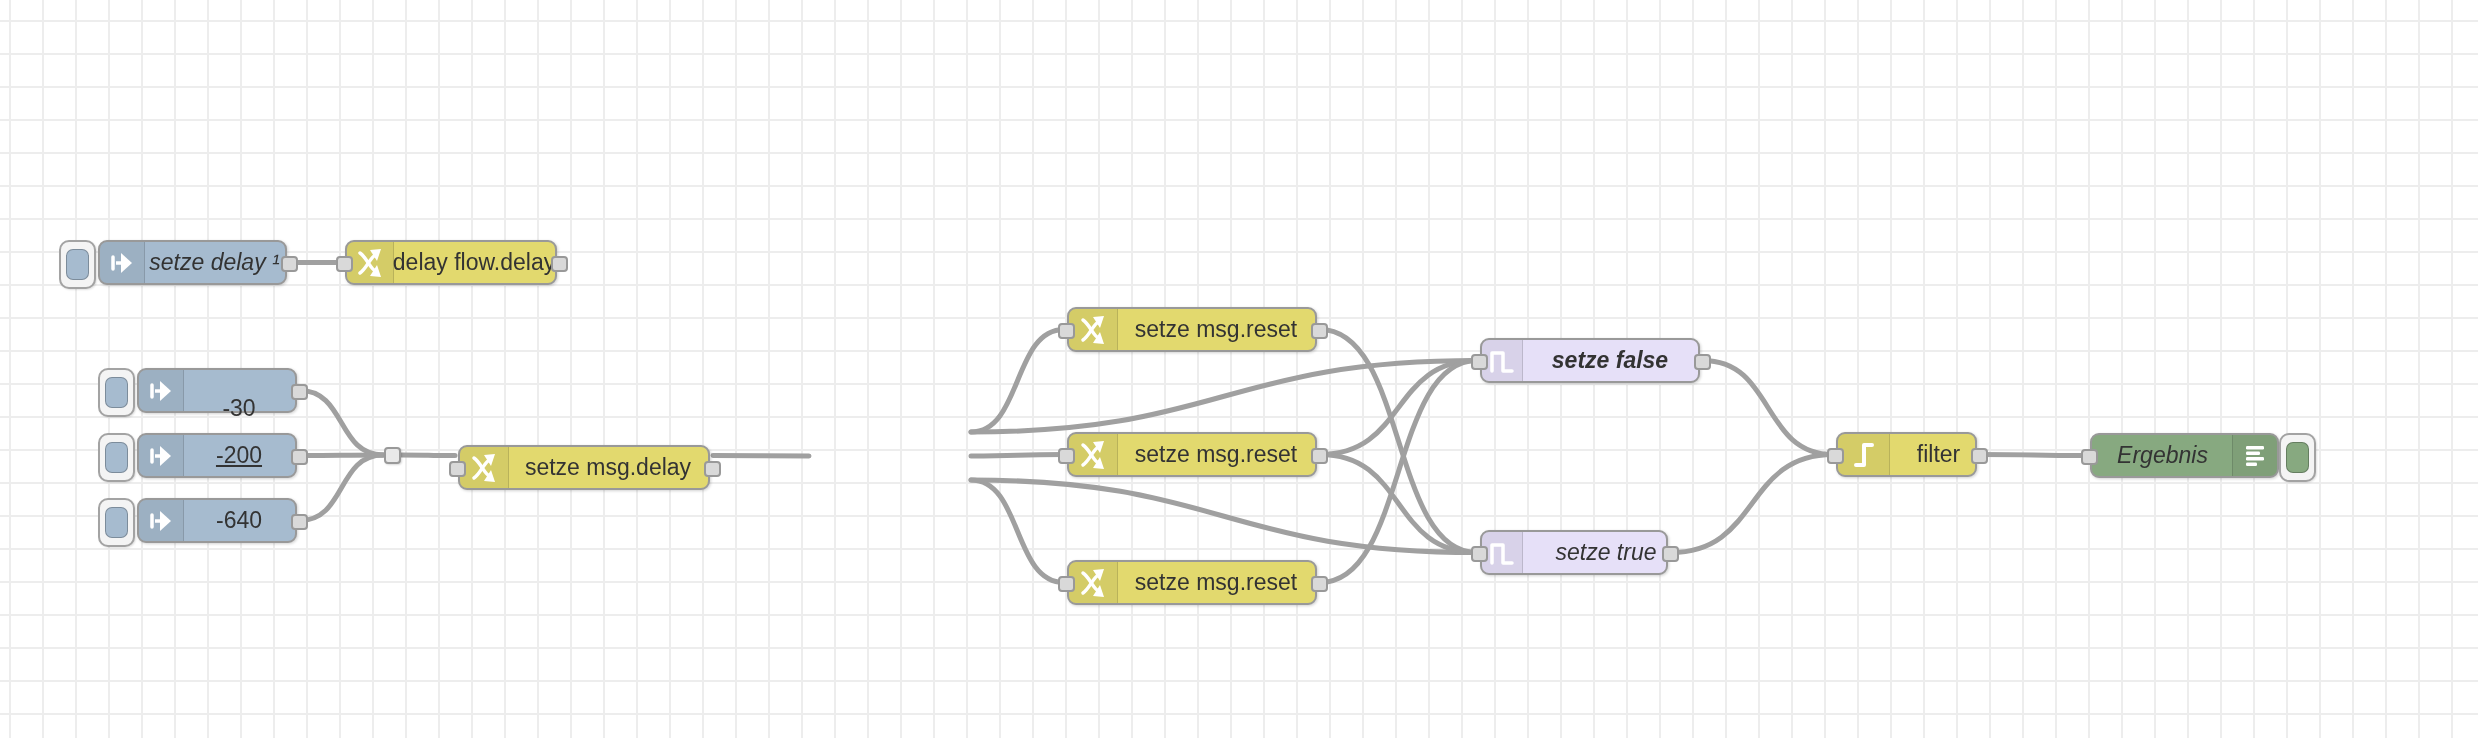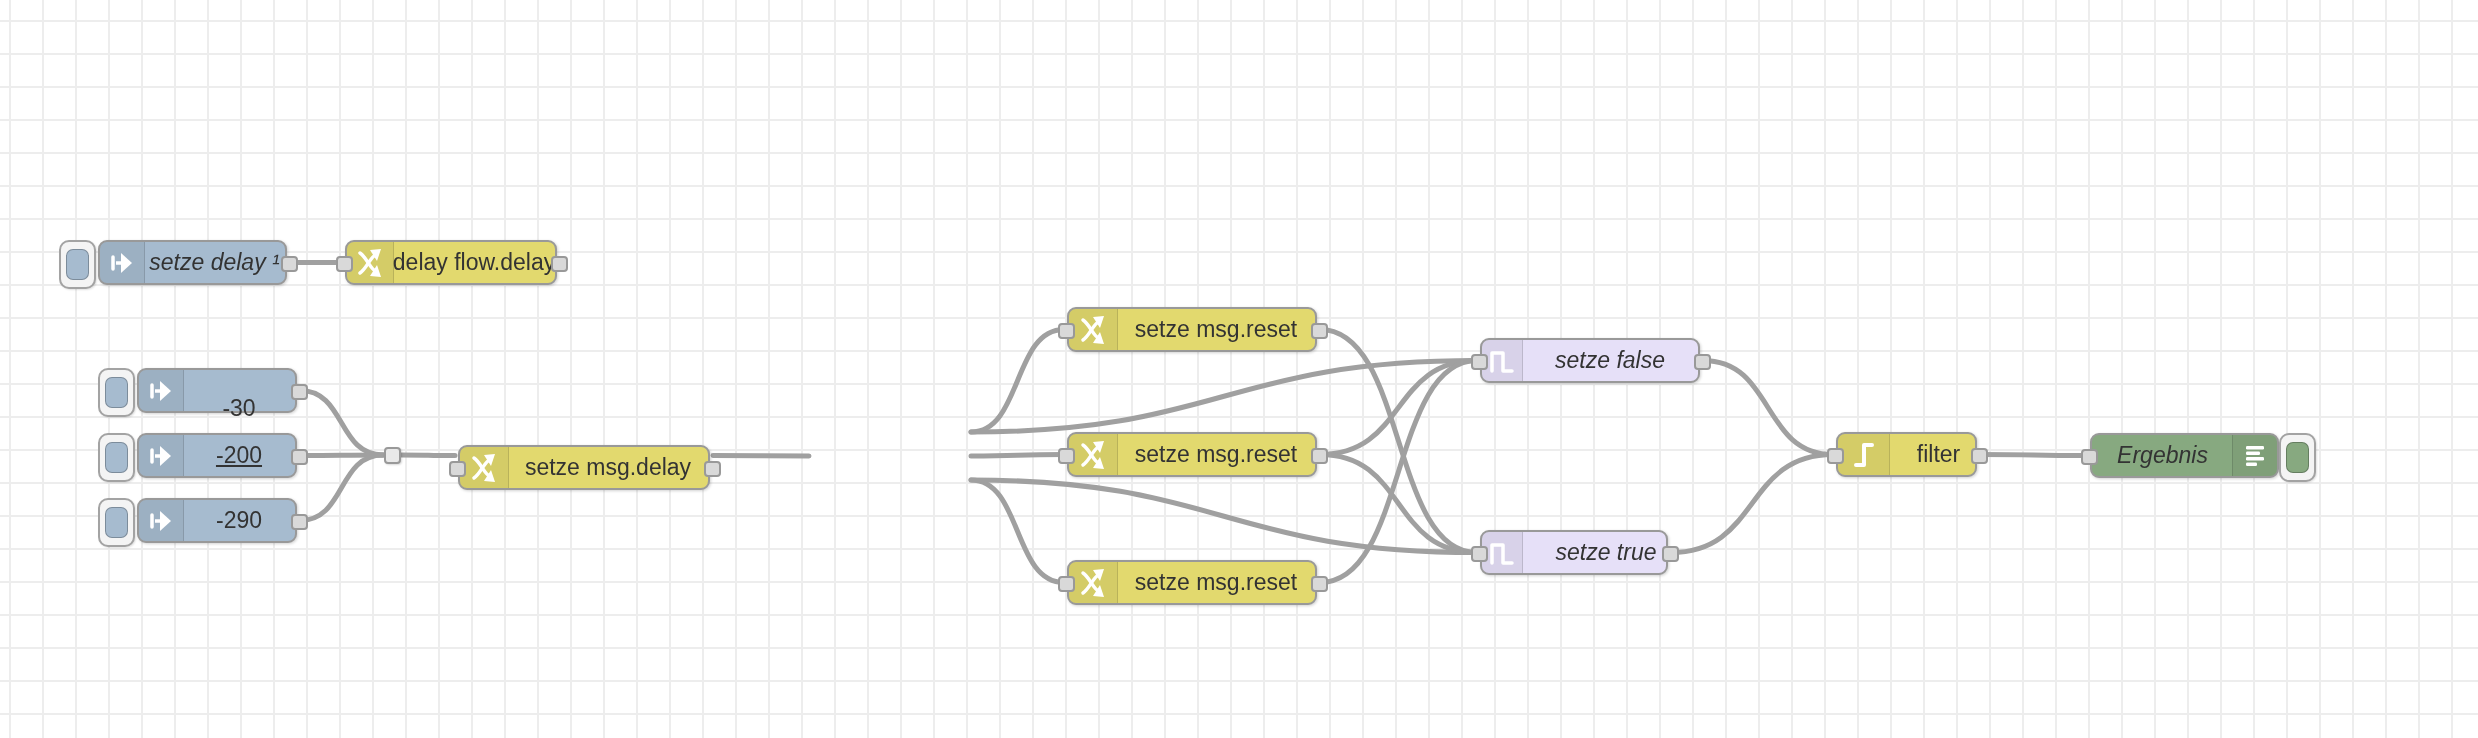--- a/index.html
+++ b/index.html
@@ -165,21 +165,21 @@
       <div class="btn-outer left">
         <div class="btn-inner" style="background: rgb(166, 187, 207);"></div>
       </div>
     </div>
     <div class="node" style="left: 137px; top: 498px; width: 160px; height: 45px; background: rgb(166, 187, 207);">
       <div class="icon-strip" style="width: 44px;">
         <svg>
           <use href="#sym-inject"></use>
         </svg>
       </div>
-      <span class="node-label" style="left: 44px; right: 0px;">-290</span>
+      <span class="node-label" style="left: 44px; right: 0px;">-640</span>
       <div class="port" style="left: 152px; top: 13.5px;"></div>
       <div class="btn-outer left">
         <div class="btn-inner" style="background: rgb(166, 187, 207);"></div>
       </div>
     </div>
     <div class="junction" style="left: 383.5px; top: 446.5px;"></div>
     <div class="node" style="left: 458px; top: 433px; width: 252px; height: 45px; background: rgb(226, 217, 110); margin-top: 12px;">
       <div class="icon-strip" style="width: 48px;">
         <svg>
           <use href="#sym-change"></use>
@@ -212,21 +212,21 @@
     <div class="node" style="left: 1067px; top: 560px; width: 250px; height: 45px; background: rgb(226, 217, 110);">
       <div class="icon-strip" style="width: 48px;">
         <svg>
           <use href="#sym-change"></use>
         </svg>
       </div>
       <span class="node-label" style="left: 48px; right: 0px;">setze msg.reset</span>
       <div class="port" style="left: -11px; top: 13.5px;"></div>
       <div class="port" style="left: 242px; top: 13.5px;"></div>
     </div>
-    <div class="node" style="left: 1480px; top: 338px; width: 220px; height: 45px; background: rgb(230, 224, 248);">
+    <div class="node" style="left: 1480px; top: 338px; width: 220px; height: 45px; background: rgb(230, 224, 248); font-weight: bold;">
       <div class="icon-strip" style="width: 40px;">
         <svg>
           <use href="#sym-trigger"></use>
         </svg>
       </div>
       <span class="node-label it" style="left: 40px; right: 0px;">setze false</span>
       <div class="port" style="left: -11px; top: 13.5px;"></div>
       <div class="port" style="left: 212px; top: 13.5px;"></div>
     </div>
     <div class="node" style="left: 1480px; top: 530px; width: 188px; height: 45px; background: rgb(230, 224, 248);">

